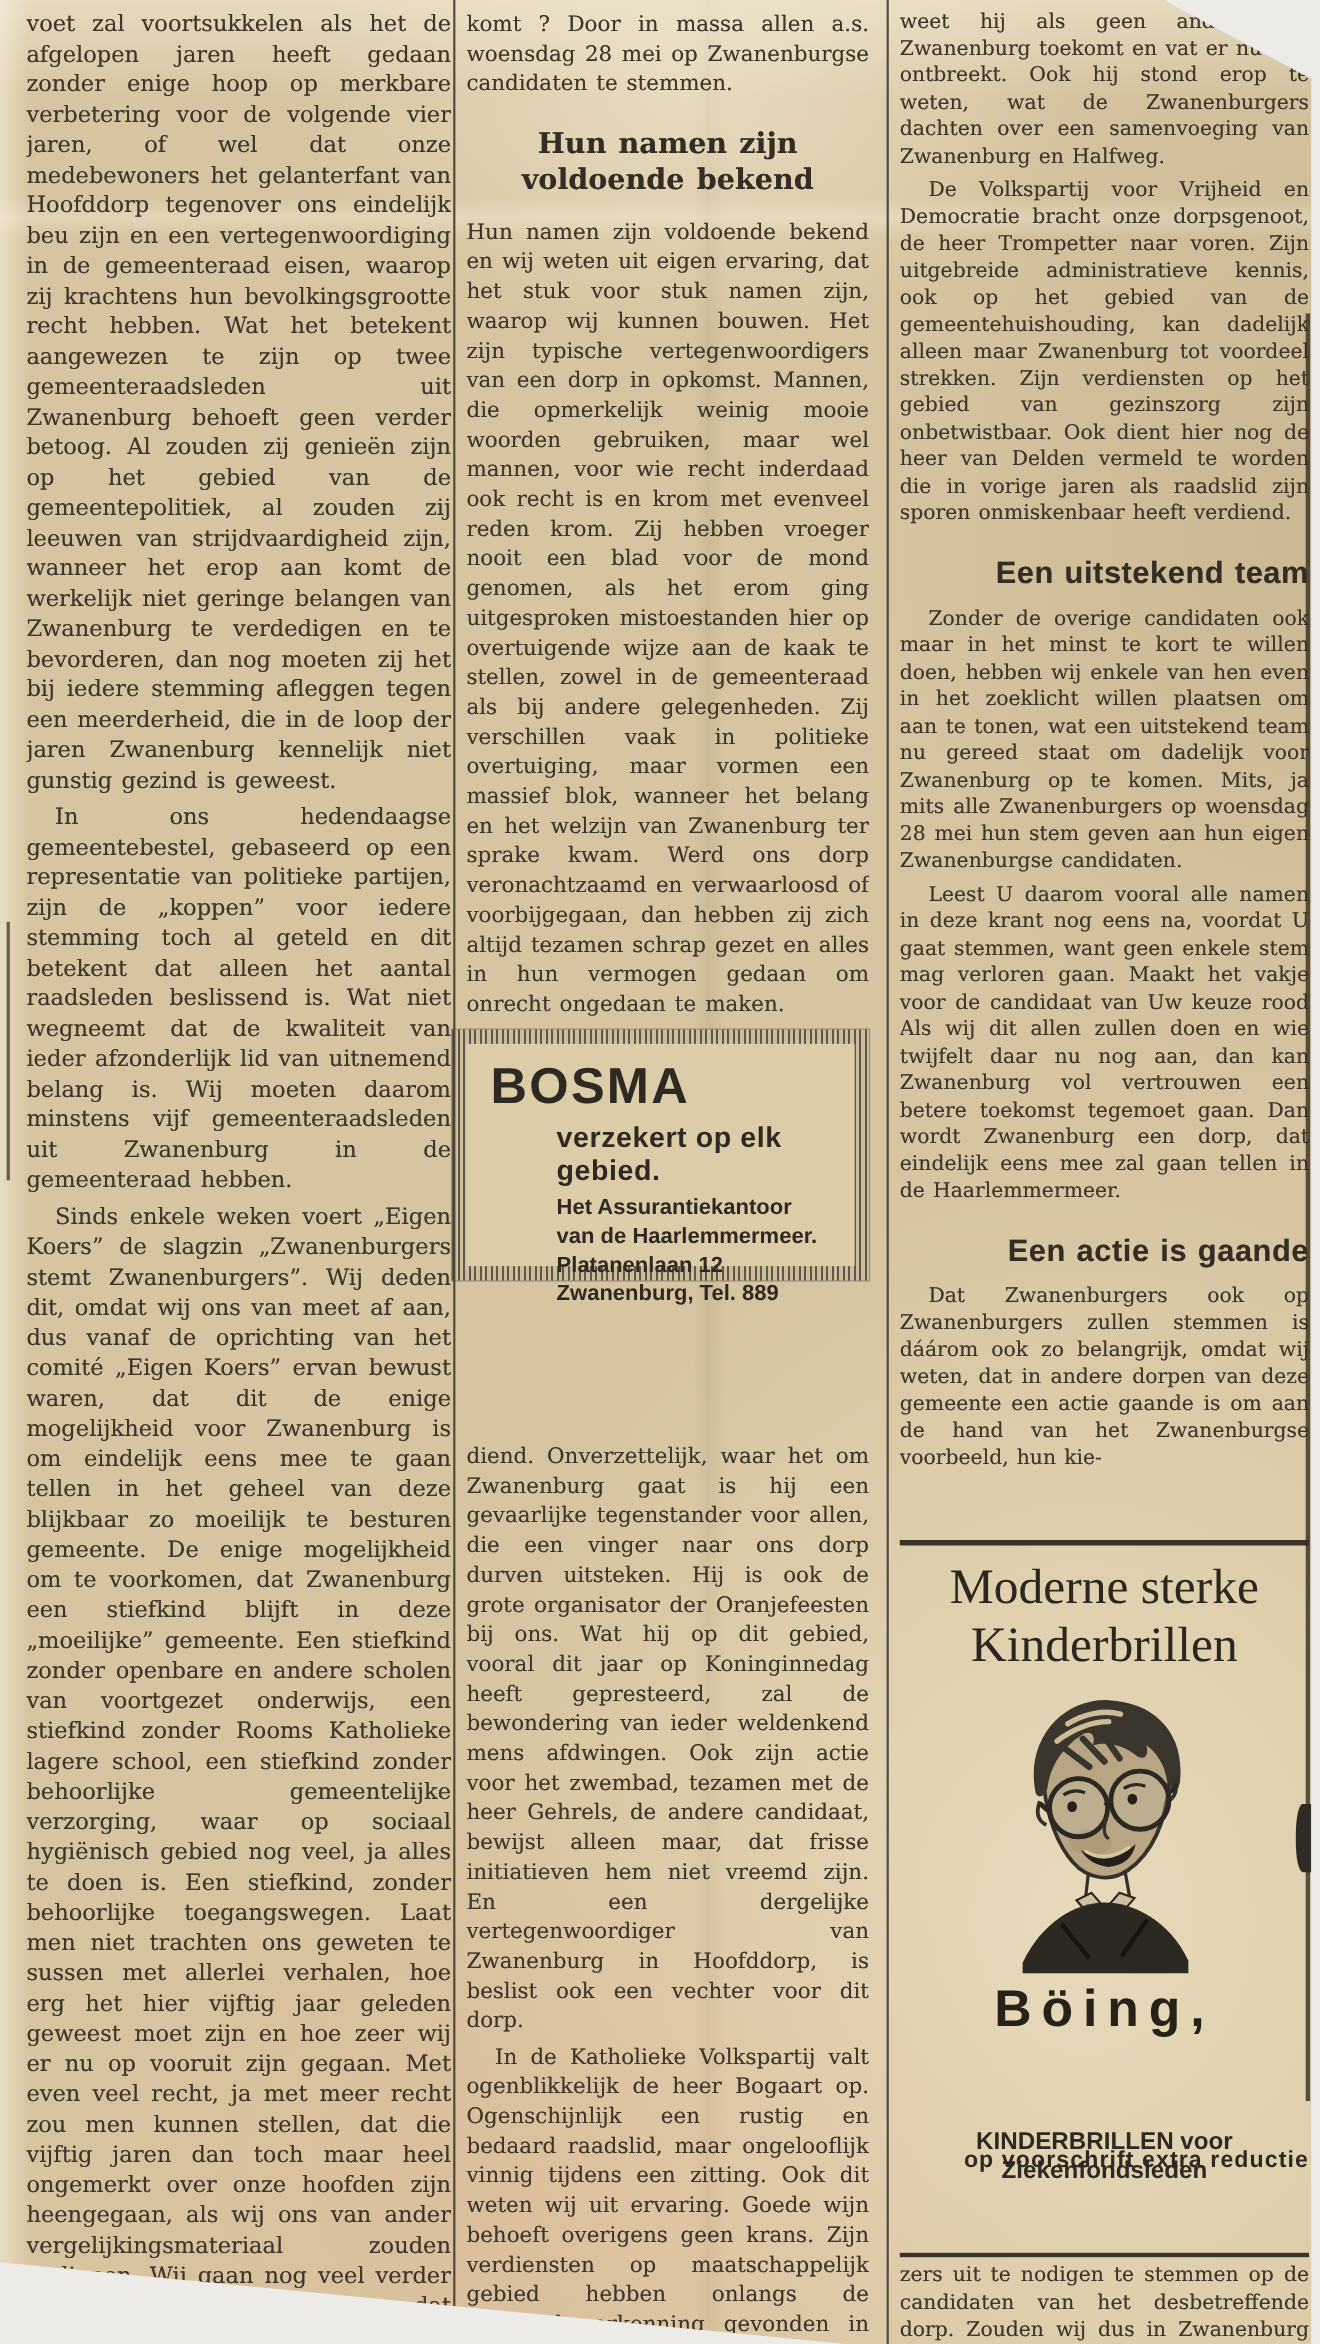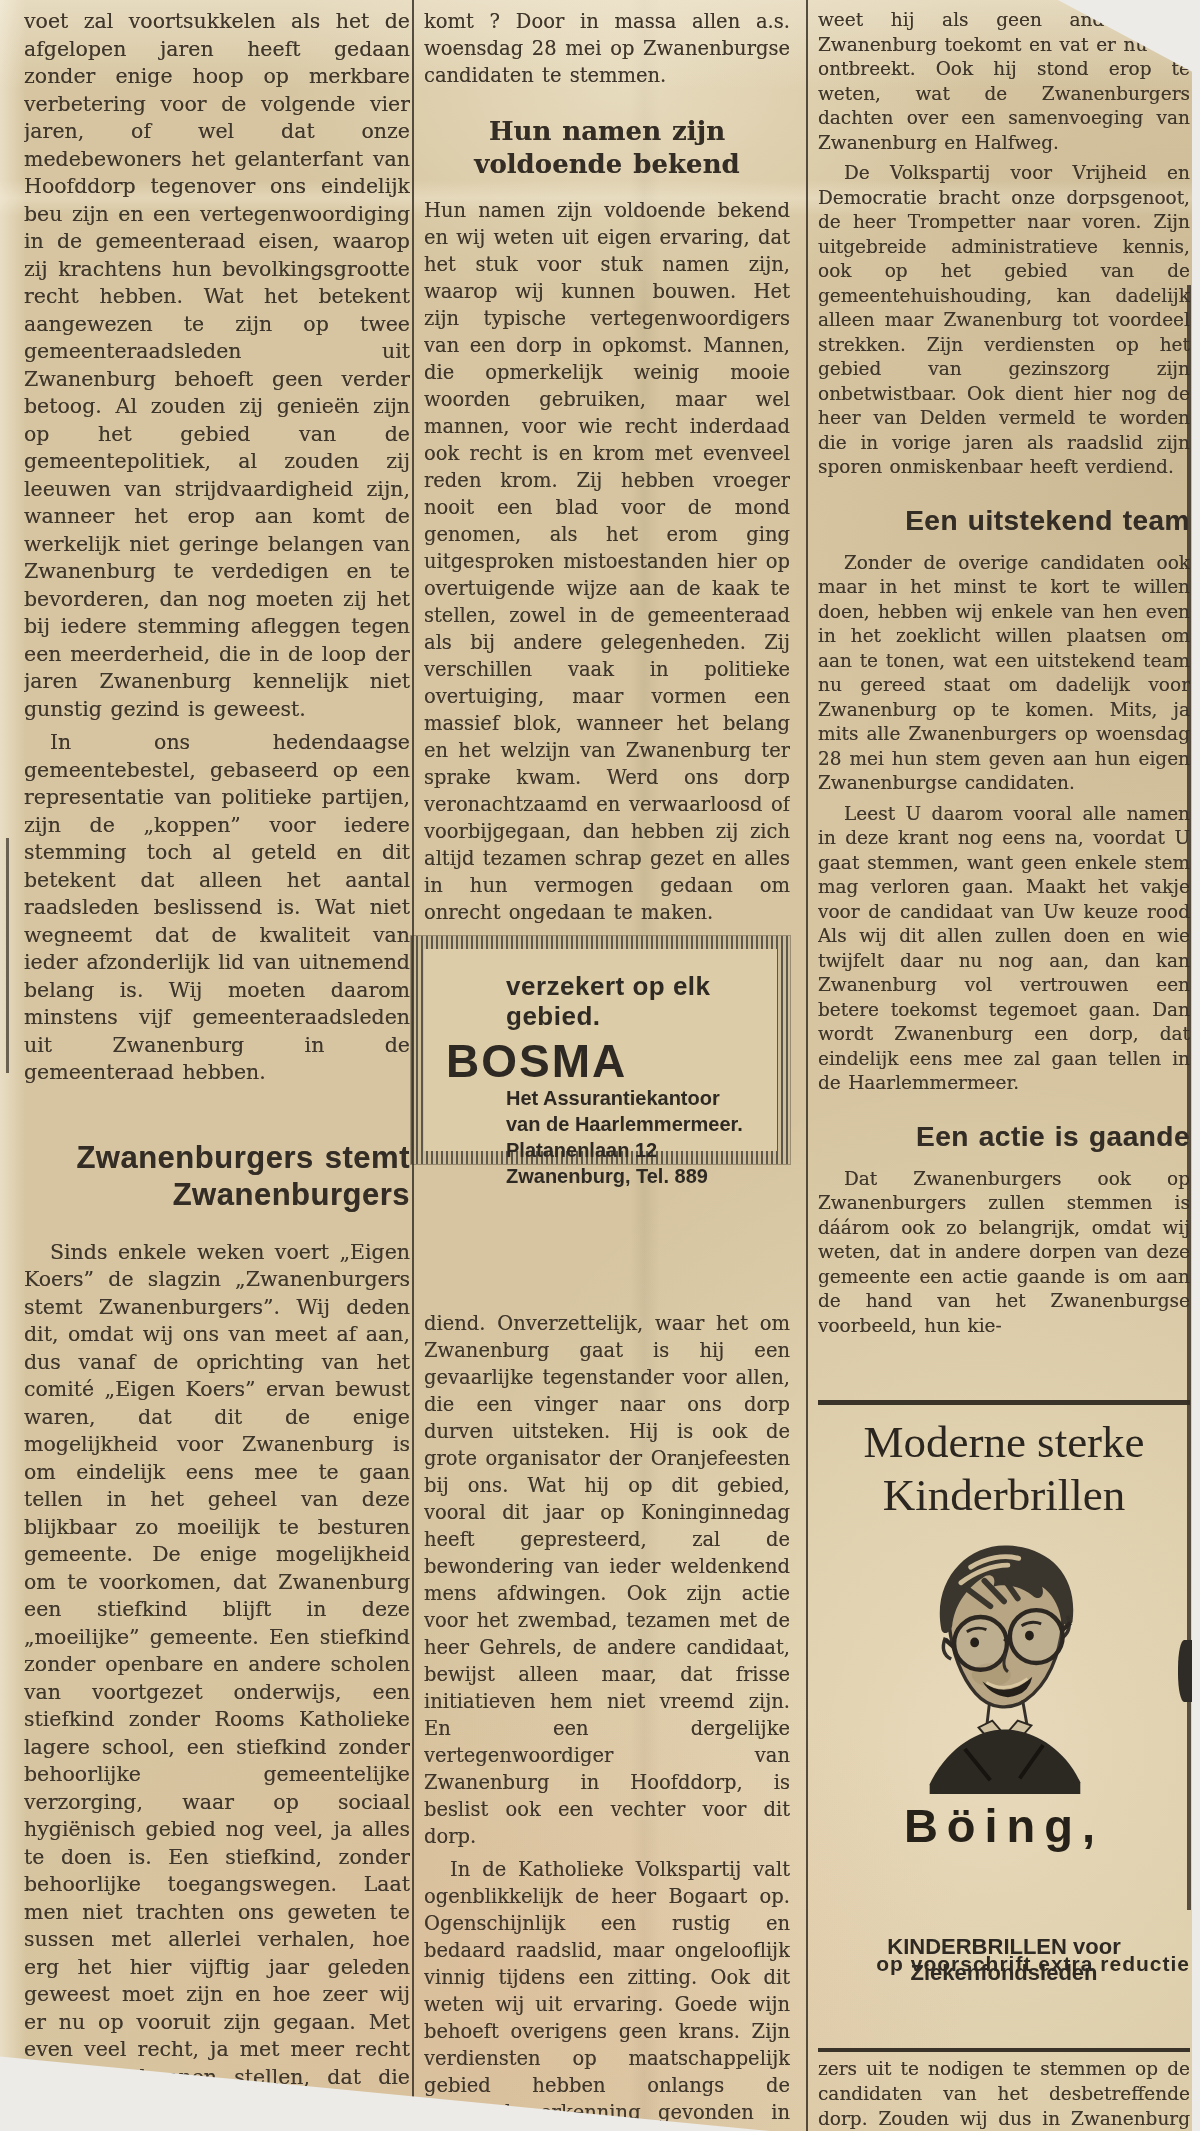--- a/index.html
+++ b/index.html
@@ -78,37 +78,36 @@
 </style>
 </head>
 <body>
 
 <div id="canvas">
   <div id="paper"></div>
 
   <div id="col1" class="col">
     <p>voet zal voortsukkelen als het de afgelopen jaren heeft gedaan zonder enige hoop op merkbare verbetering voor de volgende vier jaren, of wel dat onze medebewoners het gelanterfant van Hoofddorp tegenover ons eindelijk beu zijn en een vertegenwoordiging in de gemeenteraad eisen, waarop zij krachtens hun bevolkingsgrootte recht hebben. Wat het betekent aangewezen te zijn op twee gemeenteraadsleden uit Zwanenburg behoeft geen verder betoog. Al zouden zij genieën zijn op het gebied van de gemeentepolitiek, al zouden zij leeuwen van strijdvaardigheid zijn, wanneer het erop aan komt de werkelijk niet geringe belangen van Zwanenburg te verdedigen en te bevorderen, dan nog moeten zij het bij iedere stemming afleggen tegen een meerderheid, die in de loop der jaren Zwanenburg kennelijk niet gunstig gezind is geweest.</p>
     <p class="ind">In ons hedendaagse gemeentebestel, gebaseerd op een representatie van politieke partijen, zijn de „koppen” voor iedere stemming toch al geteld en dit betekent dat alleen het aantal raadsleden beslissend is. Wat niet wegneemt dat de kwaliteit van ieder afzonderlijk lid van uitnemend belang is. Wij moeten daarom minstens vijf gemeenteraadsleden uit Zwanenburg in de gemeenteraad hebben.</p>
-    <div class="head-sans">Zwanenburgers stemt Zwanenburgers</div>
     <p class="ind">Sinds enkele weken voert „Eigen Koers” de slagzin „Zwanenburgers stemt Zwanenburgers”. Wij deden dit, omdat wij ons van meet af aan, dus vanaf de oprichting van het comité „Eigen Koers” ervan bewust waren, dat dit de enige mogelijkheid voor Zwanenburg is om eindelijk eens mee te gaan tellen in het geheel van deze blijkbaar zo moeilijk te besturen gemeente. De enige mogelijkheid om te voorkomen, dat Zwanenburg een stiefkind blijft in deze „moeilijke” gemeente. Een stiefkind zonder openbare en andere scholen van voortgezet onderwijs, een stiefkind zonder Rooms Katholieke lagere school, een stiefkind zonder behoorlijke gemeentelijke verzorging, waar op sociaal hygiënisch gebied nog veel, ja alles te doen is. Een stiefkind, zonder behoorlijke toegangswegen. Laat men niet trachten ons geweten te sussen met allerlei verhalen, hoe erg het hier vijftig jaar geleden geweest moet zijn en hoe zeer wij er nu op vooruit zijn gegaan. Met even veel recht, ja met meer recht zou men kunnen stellen, dat die vijftig jaren dan toch maar heel ongemerkt over onze hoofden zijn heengegaan, als wij ons van ander vergelijkingsmateriaal zouden bedienen. Wij gaan nog veel verder en durven openlijk beweren, dat geen gemeente in Nederland, die om en nabij veertigduizend inwoners telt, zo slecht van die vijftig jaren heeft geprofiteerd als juist de gemeente Haarlemmermeer. En dit geldt dan in het bijzonder wat de verzorging der kernen betreft, waarbij Zwanenburg er dan nog het slechtste vanaf is gekomen. Dit</p>
 
   </div>
 
   <div id="col2a" class="col">
     <p>komt ? Door in massa allen a.s. woensdag 28 mei op Zwanenburgse candidaten te stemmen.</p>
     <div class="head-serif">Hun namen zijn voldoende bekend</div>
     <p>Hun namen zijn voldoende bekend en wij weten uit eigen ervaring, dat het stuk voor stuk namen zijn, waarop wij kunnen bouwen. Het zijn typische vertegenwoordigers van een dorp in opkomst. Mannen, die opmerkelijk weinig mooie woorden gebruiken, maar wel mannen, voor wie recht inderdaad ook recht is en krom met evenveel reden krom. Zij hebben vroeger nooit een blad voor de mond genomen, als het erom ging uitgesproken mistoestanden hier op overtuigende wijze aan de kaak te stellen, zowel in de gemeenteraad als bij andere gelegenheden. Zij verschillen vaak in politieke overtuiging, maar vormen een massief blok, wanneer het belang en het welzijn van Zwanenburg ter sprake kwam. Werd ons dorp veronachtzaamd en verwaarloosd of voorbijgegaan, dan hebben zij zich altijd tezamen schrap gezet en alles in hun vermogen gedaan om onrecht ongedaan te maken.</p>
     <p class="ind">De heer Koops, candidaat voor de Protestants Christelijke Partijen, heeft in dit dorp zijn speren al ruimschoots ver-</p>
   </div>
 
   <div id="col2-adwrap" style="position:absolute;left:424px;top:0;width:366px;height:2131px;">
     <div id="bosma">
       <div id="bosma-inner">
+        <div id="bosma-title">BOSMA</div>
         <div id="bosma-tagline">verzekert op elk gebied.</div>
-        <div id="bosma-title">BOSMA</div>
         <div id="bosma-body">Het Assurantiekantoor van de Haarlemmermeer. Platanenlaan 12 Zwanenburg, Tel. 889</div>
       </div>
     </div>
   </div>
 
   <div id="col2b" class="col">
     <p>diend. Onverzettelijk, waar het om Zwanenburg gaat is hij een gevaarlijke tegenstander voor allen, die een vinger naar ons dorp durven uitsteken. Hij is ook de grote organisator der Oranjefeesten bij ons. Wat hij op dit gebied, vooral dit jaar op Koninginnedag heeft gepresteerd, zal de bewondering van ieder weldenkend mens afdwingen. Ook zijn actie voor het zwembad, tezamen met de heer Gehrels, de andere candidaat, bewijst alleen maar, dat frisse initiatieven hem niet vreemd zijn. En een dergelijke vertegenwoordiger van Zwanenburg in Hoofddorp, is beslist ook een vechter voor dit dorp.</p>
     <p class="ind">In de Katholieke Volkspartij valt ogenblikkelijk de heer Bogaart op. Ogenschijnlijk een rustig en bedaard raadslid, maar ongelooflijk vinnig tijdens een zitting. Ook dit weten wij uit ervaring. Goede wijn behoeft overigens geen krans. Zijn verdiensten op maatschappelijk gebied hebben onlangs de verdiende erkenning gevonden in een hoge kerkelijke onderscheiding. Van dezelfde partij is Mr Kersten, die weer een geheel andere figuur is. Hij is de nieuwe secretaris van de Dorpsvereniging en bovendien initiatiefnemer en redactielid van „Eigen Koers”. Zijn artikelen in „Eigen Koers” hebben onophoudelijk de vinger op de zieke plekken in dit dorp gelegd. Hij stemde zonder</p>
   </div>
 

